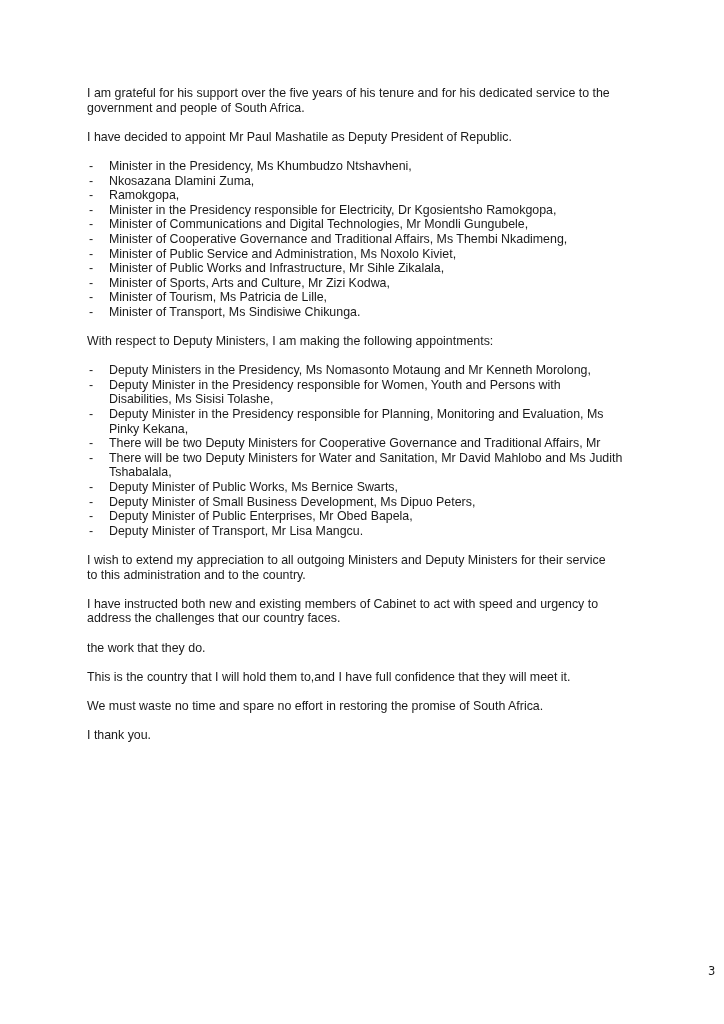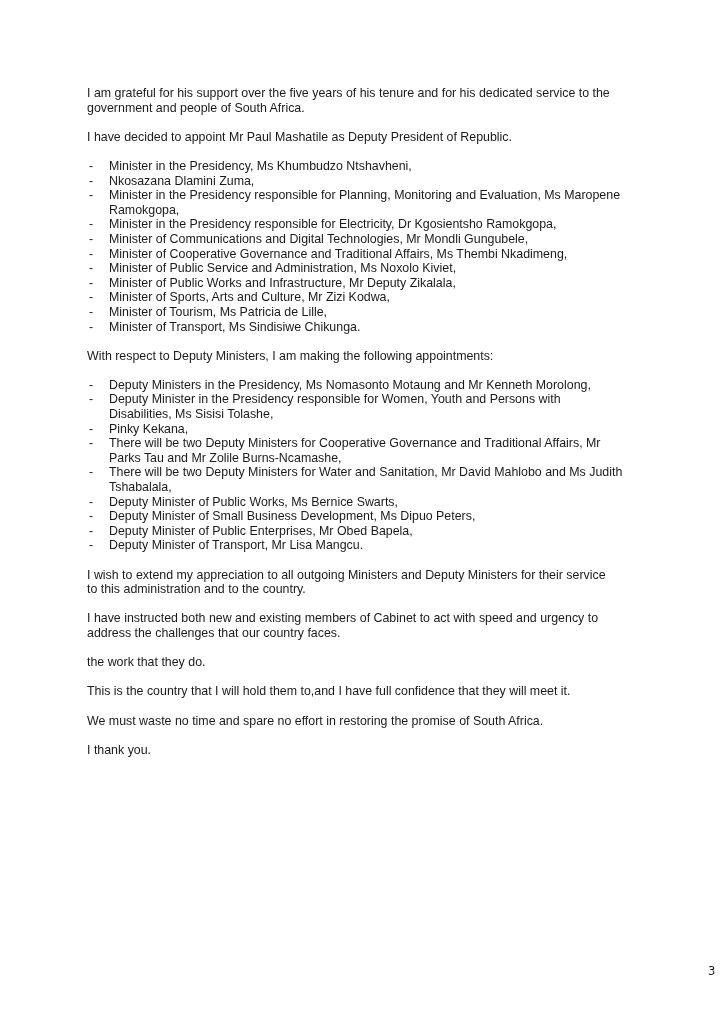--- a/index.html
+++ b/index.html
@@ -40,42 +40,41 @@
         <li>
           <span class="dash">-</span>
           <span class="ln">Minister in the Presidency, Ms Khumbudzo Ntshavheni,</span>
         </li>
         <li>
           <span class="dash">-</span>
           <span class="ln">Nkosazana Dlamini Zuma,</span>
         </li>
         <li>
           <span class="dash">-</span>
-          <span class="ln">Minister in the Presidency responsible for Planning, Monitoring and Evaluation, Ms Maropene</span>
           <span class="ln">Ramokgopa,</span>
         </li>
         <li>
           <span class="dash">-</span>
           <span class="ln">Minister in the Presidency responsible for Electricity, Dr Kgosientsho Ramokgopa,</span>
         </li>
         <li>
           <span class="dash">-</span>
           <span class="ln">Minister of Communications and Digital Technologies, Mr Mondli Gungubele,</span>
         </li>
         <li>
           <span class="dash">-</span>
           <span class="ln">Minister of Cooperative Governance and Traditional Affairs, Ms Thembi Nkadimeng,</span>
         </li>
         <li>
           <span class="dash">-</span>
           <span class="ln">Minister of Public Service and Administration, Ms Noxolo Kiviet,</span>
         </li>
         <li>
           <span class="dash">-</span>
-          <span class="ln">Minister of Public Works and Infrastructure, Mr Deputy Zikalala,</span>
+          <span class="ln">Minister of Public Works and Infrastructure, Mr Sihle Zikalala,</span>
         </li>
         <li>
           <span class="dash">-</span>
           <span class="ln">Minister of Sports, Arts and Culture, Mr Zizi Kodwa,</span>
         </li>
         <li>
           <span class="dash">-</span>
           <span class="ln">Minister of Tourism, Ms Patricia de Lille,</span>
         </li>
         <li>
@@ -93,26 +92,26 @@
           <span class="dash">-</span>
           <span class="ln">Deputy Ministers in the Presidency, Ms Nomasonto Motaung and Mr Kenneth Morolong,</span>
         </li>
         <li>
           <span class="dash">-</span>
           <span class="ln">Deputy Minister in the Presidency responsible for Women, Youth and Persons with</span>
           <span class="ln">Disabilities, Ms Sisisi Tolashe,</span>
         </li>
         <li>
           <span class="dash">-</span>
+          <span class="ln">Deputy Minister in the Presidency responsible for Planning, Monitoring and Evaluation, Ms</span>
           <span class="ln">Pinky Kekana,</span>
         </li>
         <li>
           <span class="dash">-</span>
           <span class="ln">There will be two Deputy Ministers for Cooperative Governance and Traditional Affairs, Mr</span>
-          <span class="ln">Parks Tau and Mr Zolile Burns-Ncamashe,</span>
         </li>
         <li>
           <span class="dash">-</span>
           <span class="ln">There will be two Deputy Ministers for Water and Sanitation, Mr David Mahlobo and Ms Judith</span>
           <span class="ln">Tshabalala,</span>
         </li>
         <li>
           <span class="dash">-</span>
           <span class="ln">Deputy Minister of Public Works, Ms Bernice Swarts,</span>
         </li>

